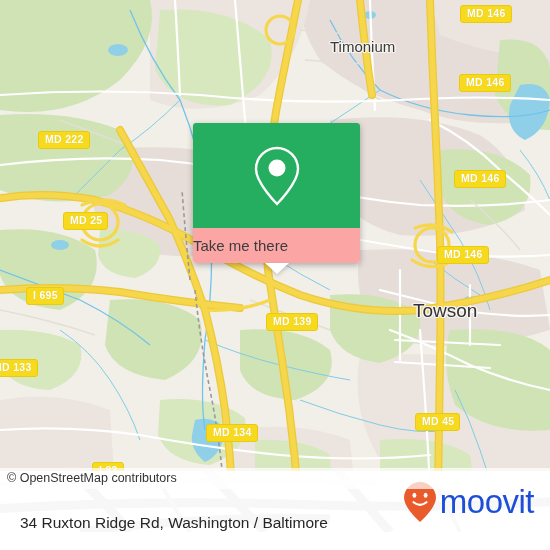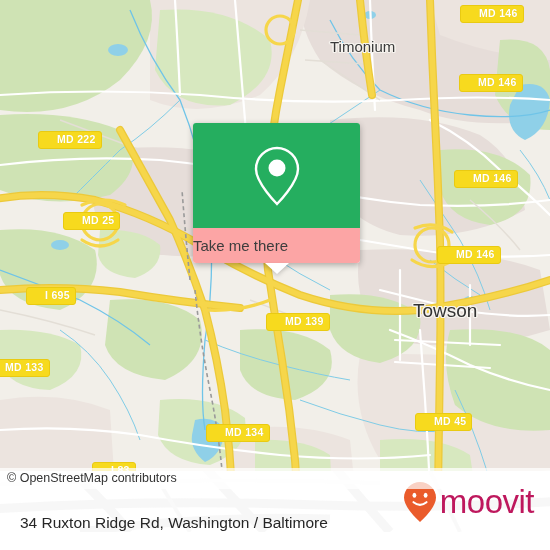--- a/index.html
+++ b/index.html
@@ -28,21 +28,21 @@
   
   .shield {
     position: absolute;
     background: #f7da1e;
     border: 1.5px solid #e9ca12;
     border-radius: 3px;
     color: #ffffff;
     font-size: 10.5px;
     font-weight: bold;
     letter-spacing: .3px;
-    padding: 2px 5px 3px 18px;
+    padding: 2px 5px 3px 6px;
     line-height: 1;
     white-space: nowrap;
     text-shadow: 0 0 1px rgba(0,0,0,.12);
   }
 
   
   .place-label {
     position: absolute;
     color: #3a3a3a;
     font-size: 15px;
@@ -136,21 +136,21 @@
     position: absolute;
     right: 16px;
     top: 50%;
     transform: translateY(-50%);
     display: flex;
     align-items: center;
     z-index: 2;
   }
   .brand-text {
     font-size: 33px;
-    color: #be185d;
+    color: #1d4ed8;
     letter-spacing: -.5px;
     font-weight: normal;
     margin-left: 3px;
     line-height: 1;
   }
 </style>
 </head>
 <body>
 
 <div id="root">

